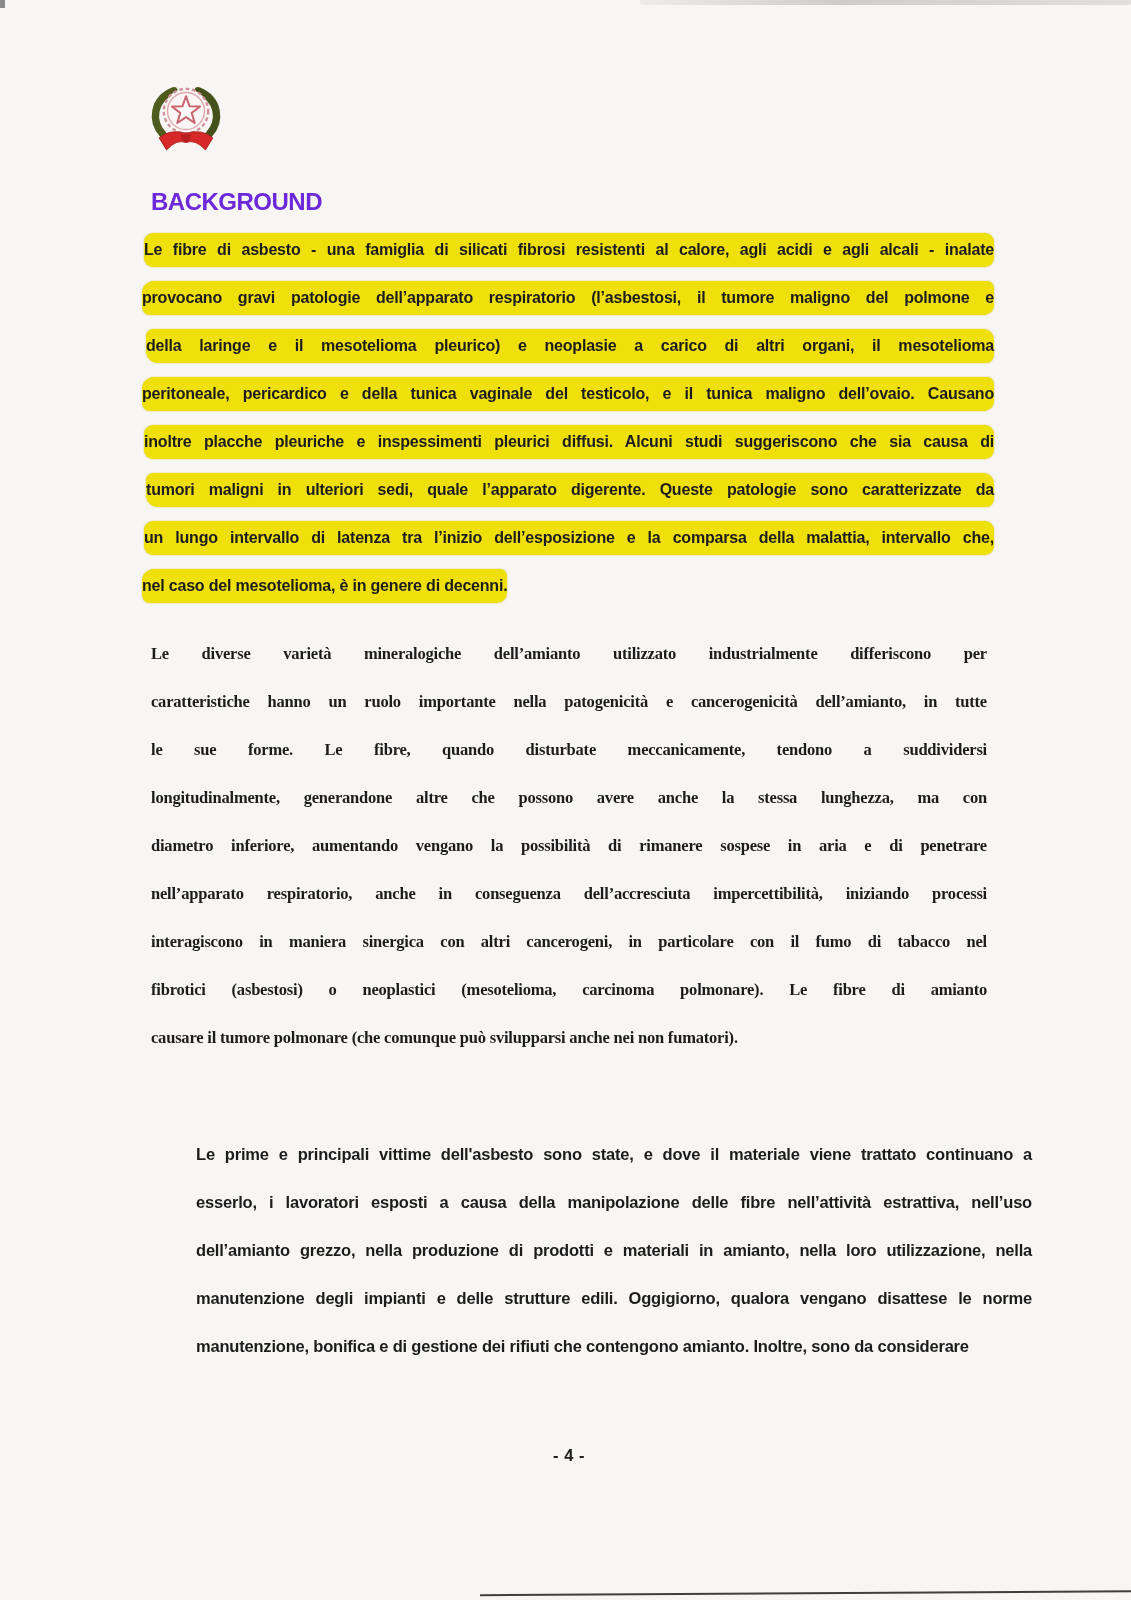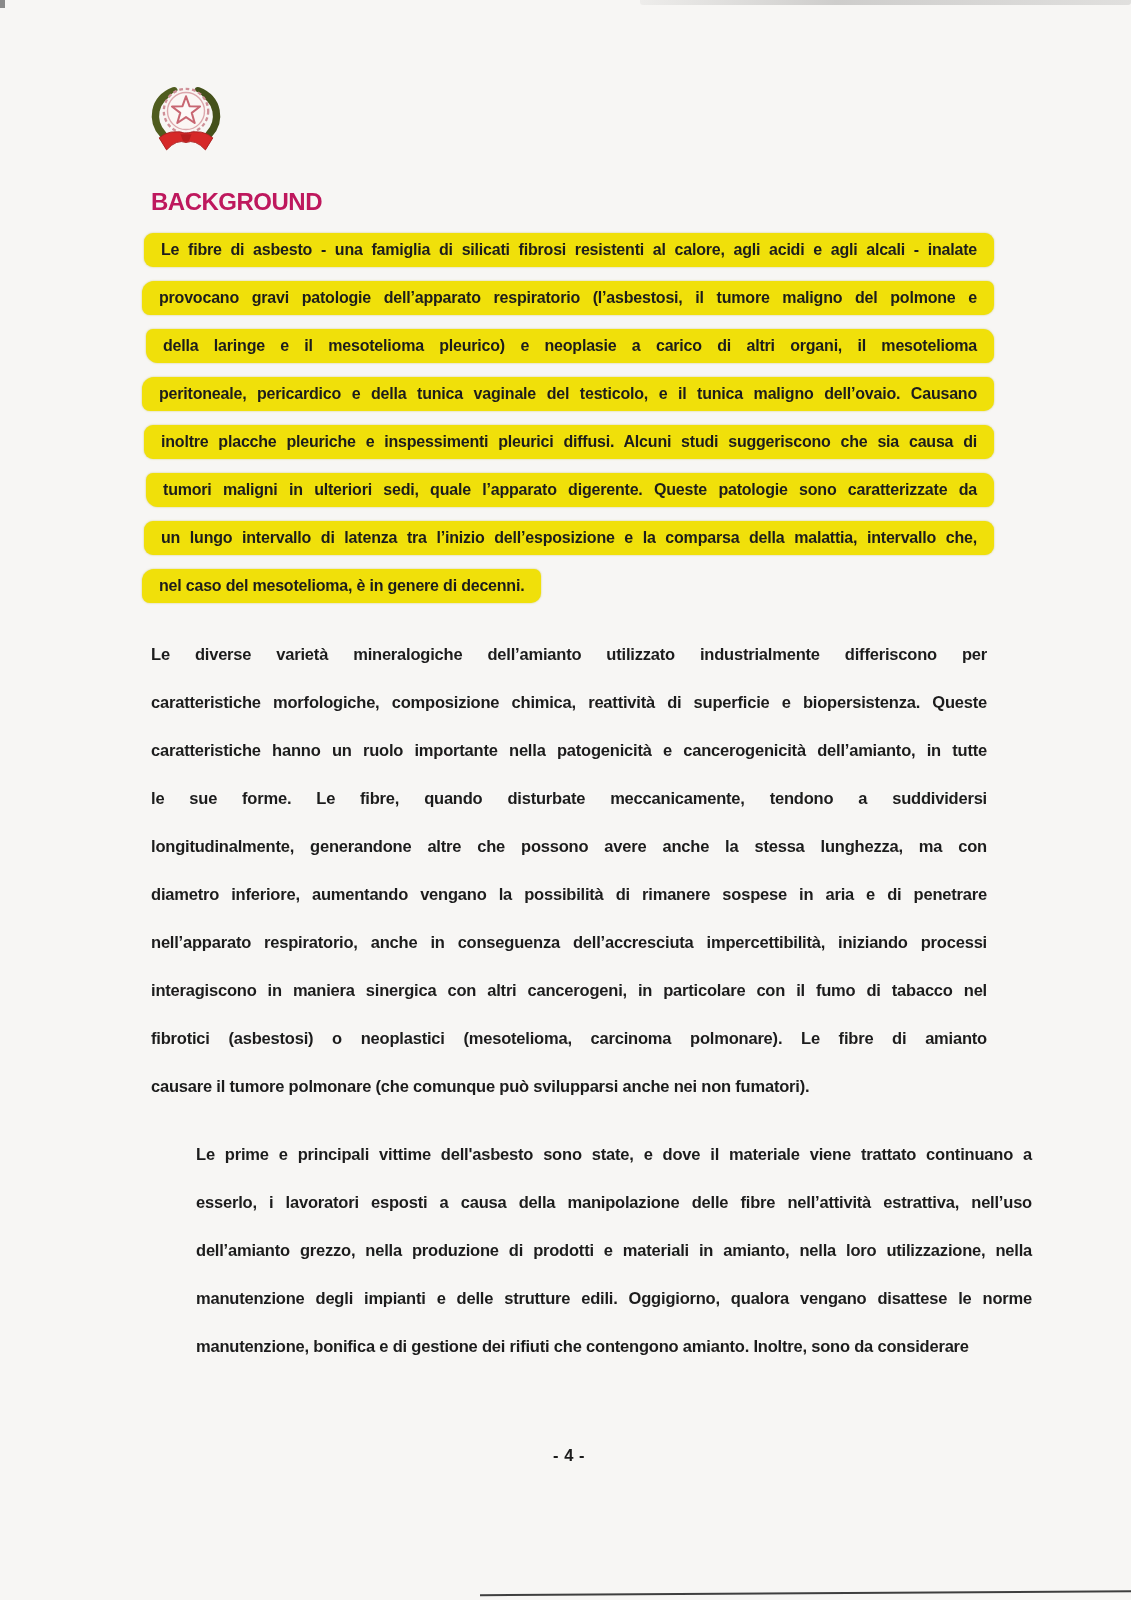--- a/index.html
+++ b/index.html
@@ -26,45 +26,45 @@
   }
   .bottom-line{
     position:absolute; top:1590px; left:480px; width:700px; height:2px;
     background:#3f3f3f; transform:rotate(-0.35deg); transform-origin:right center;
   }
   
   .emblem{ position:absolute; left:149px; top:84px; width:74px; height:80px; }
   
   .heading{
     position:absolute; left:151px; top:188px;
-    font-size:24px; font-weight:700; letter-spacing:-0.5px; color:#be185d;
+    font-size:24px; font-weight:700; letter-spacing:-0.5px; color:#6d28d9;
   }
   
   .hl-para{ position:absolute; left:144px; top:226px; width:850px; }
   .hl-line{ height:48px; position:relative; }
   .hl-bar{
     position:absolute; top:7px; left:0; right:0; height:34px;
     background:var(--highlight,#f0e00a);
     border-radius:9px;
     line-height:34px;
-    padding:0 17px;
+    padding:0 0;
     font-size:16px; font-weight:600; letter-spacing:-0.2px;
     white-space:nowrap;
     text-align:justify; text-align-last:justify;
     box-shadow:0 0 2px rgba(180,170,0,0.55);
   }
   .hl-line:nth-child(even) .hl-bar{ border-radius:12px 7px 10px 8px; left:-2px; }
   .hl-line:nth-child(3n) .hl-bar{ border-radius:7px 11px 8px 12px; left:2px; }
   .hl-line.last .hl-bar{
     right:auto; width:auto; display:inline-block;
     text-align:right; text-align-last:left;
   }
   
   .body-para{ position:absolute; left:151px; width:836px; }
-  .para-1{ top:630px; }
+  .para-1{ top:630px;font-family:Liberation Serif, serif; }
   .para-2{ top:1130px;margin-left:45px; }
   .body-line{
     height:48px; line-height:48px;
     font-size:16.5px; font-weight:600; letter-spacing:-0.2px;
     white-space:nowrap;
     text-align:justify; text-align-last:justify;
   }
   .body-line.last{ text-align:center; text-align-last:left; }
   
   .page-number{
@@ -118,21 +118,20 @@
       <div class="hl-line">
         <div class="hl-bar">un lungo intervallo di latenza tra l’inizio dell’esposizione e la comparsa della malattia, intervallo che,</div>
       </div>
       <div class="hl-line last">
         <div class="hl-bar">nel caso del mesotelioma, è in genere di decenni.</div>
       </div>
     </div>
 
   <div class="body-para para-1">
       <div class="body-line">Le diverse varietà mineralogiche dell’amianto utilizzato industrialmente differiscono per</div>
-      <div class="body-line">caratteristiche morfologiche, composizione chimica, reattività di superficie e biopersistenza. Queste</div>
       <div class="body-line">caratteristiche hanno un ruolo importante nella patogenicità e cancerogenicità dell’amianto, in tutte</div>
       <div class="body-line">le sue forme. Le fibre, quando disturbate meccanicamente, tendono a suddividersi</div>
       <div class="body-line">longitudinalmente, generandone altre che possono avere anche la stessa lunghezza, ma con</div>
       <div class="body-line">diametro inferiore, aumentando vengano la possibilità di rimanere sospese in aria e di penetrare</div>
       <div class="body-line">nell’apparato respiratorio, anche in conseguenza dell’accresciuta impercettibilità, iniziando processi</div>
       <div class="body-line">interagiscono in maniera sinergica con altri cancerogeni, in particolare con il fumo di tabacco nel</div>
       <div class="body-line">fibrotici (asbestosi) o neoplastici (mesotelioma, carcinoma polmonare). Le fibre di amianto</div>
       <div class="body-line last">causare il tumore polmonare (che comunque può svilupparsi anche nei non fumatori).</div>
     </div>
   <div class="body-para para-2">

